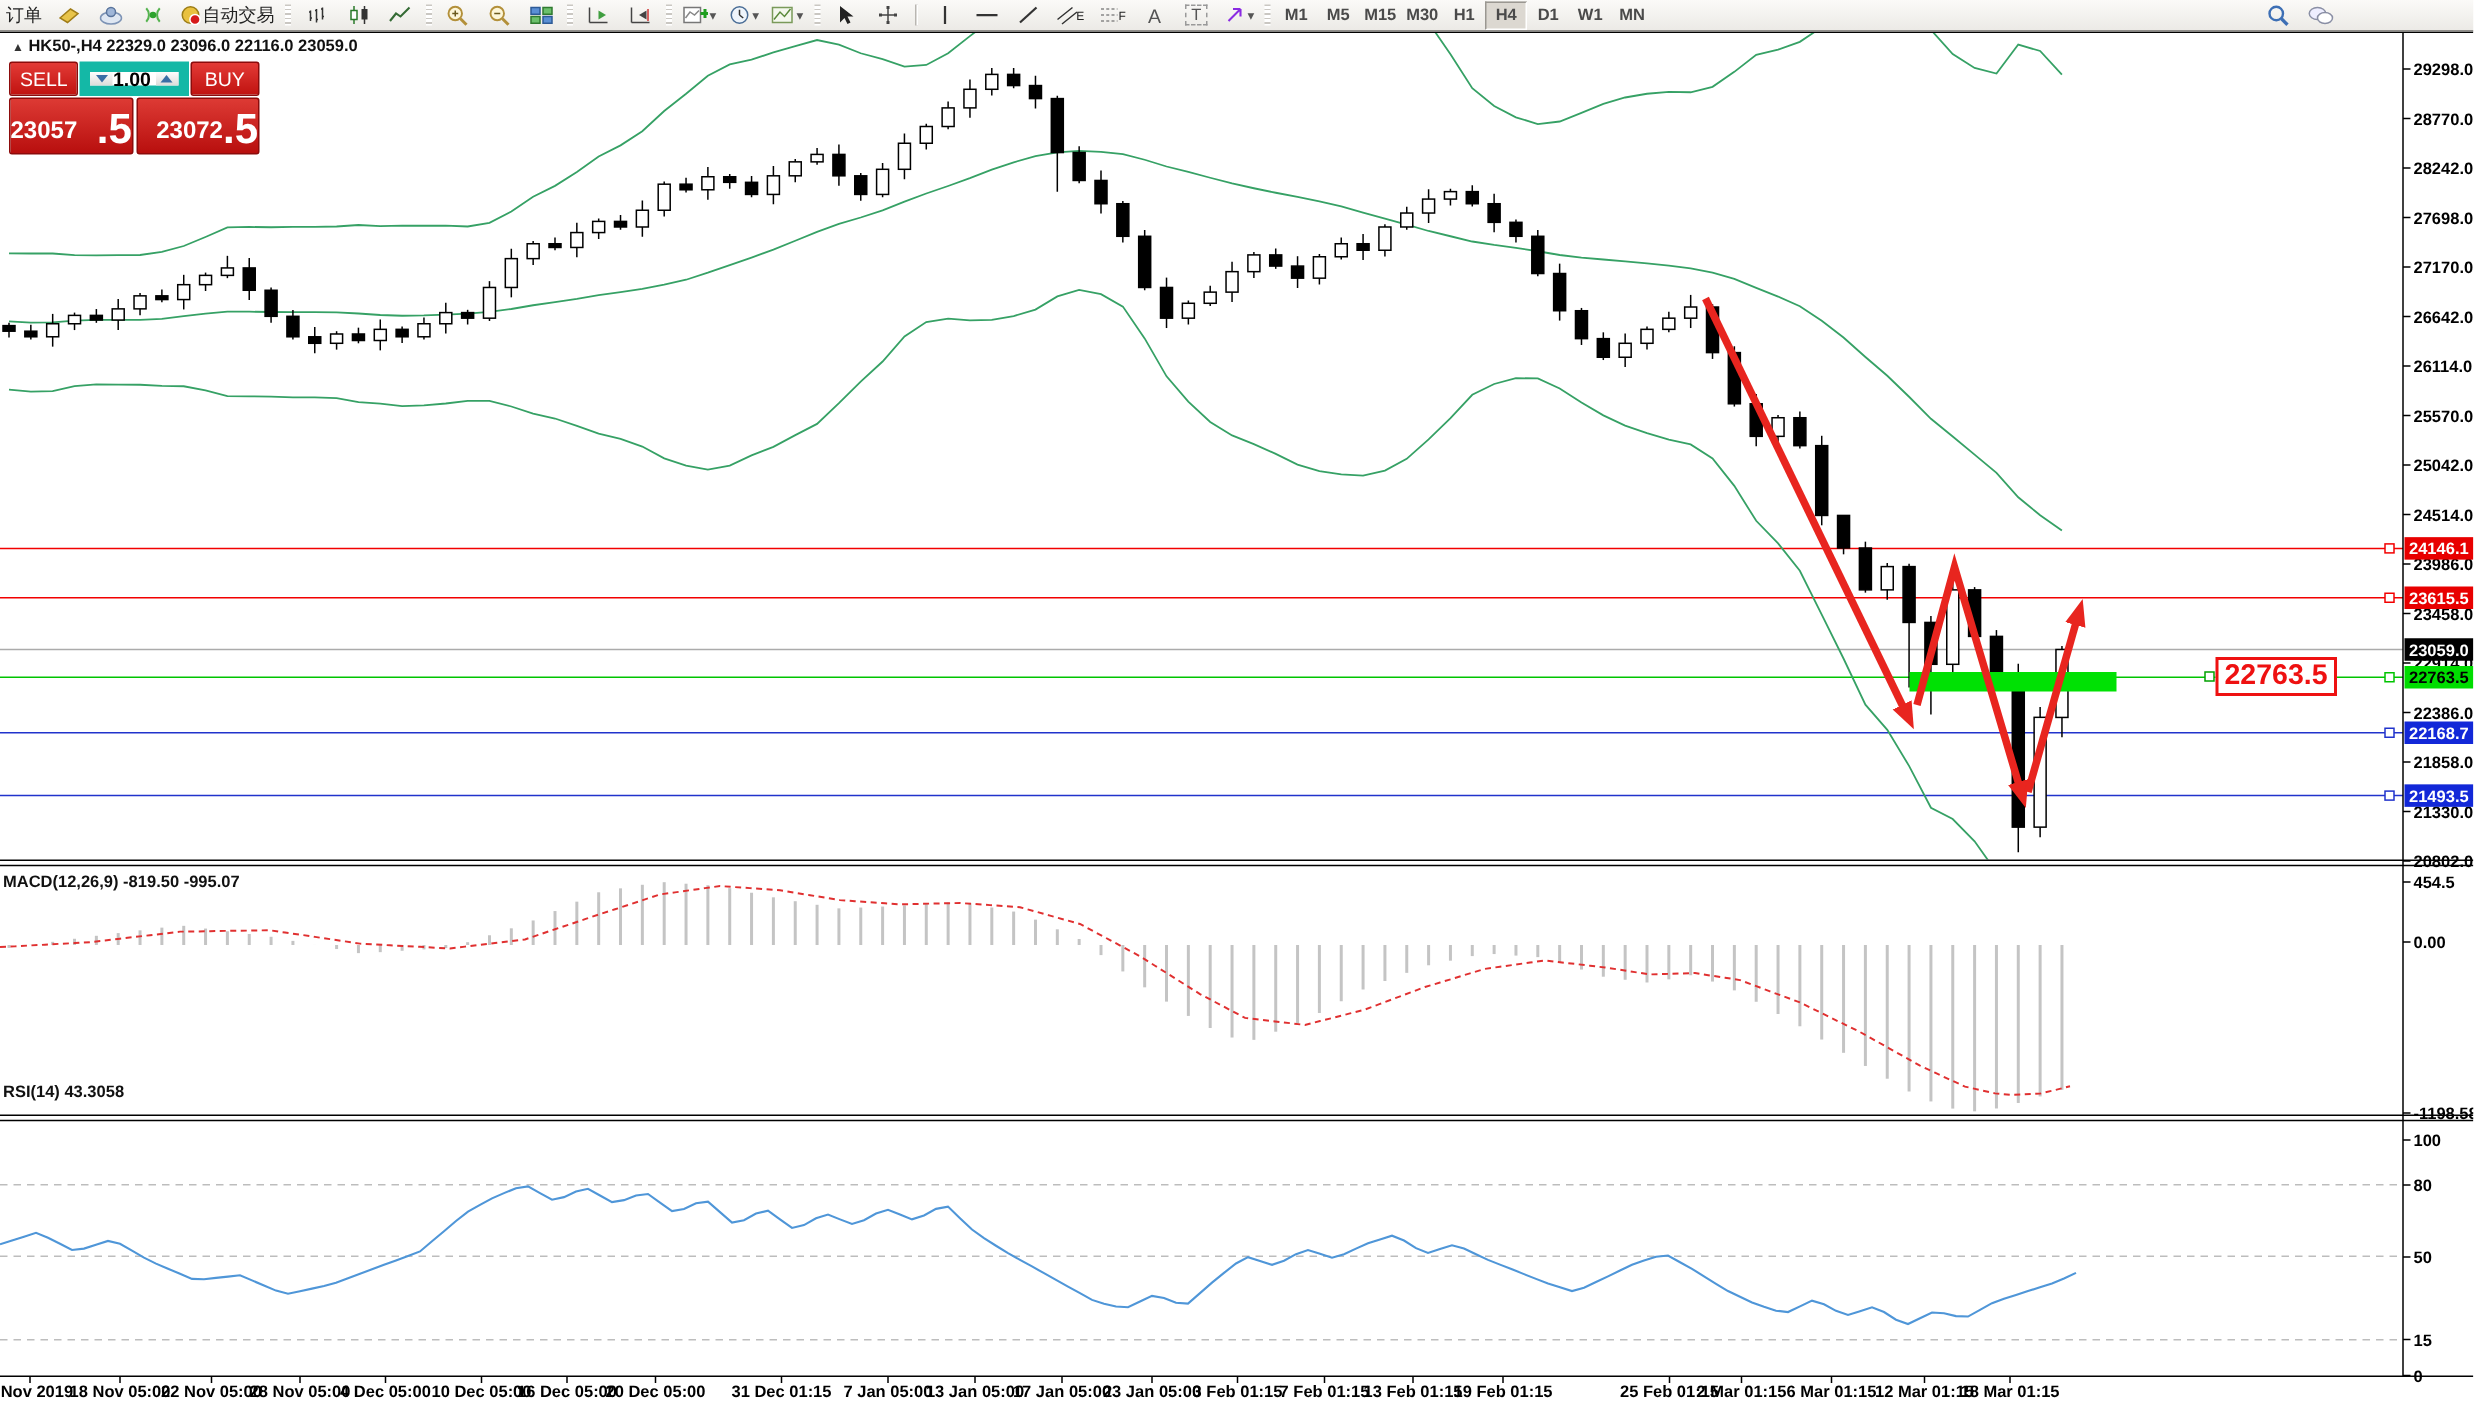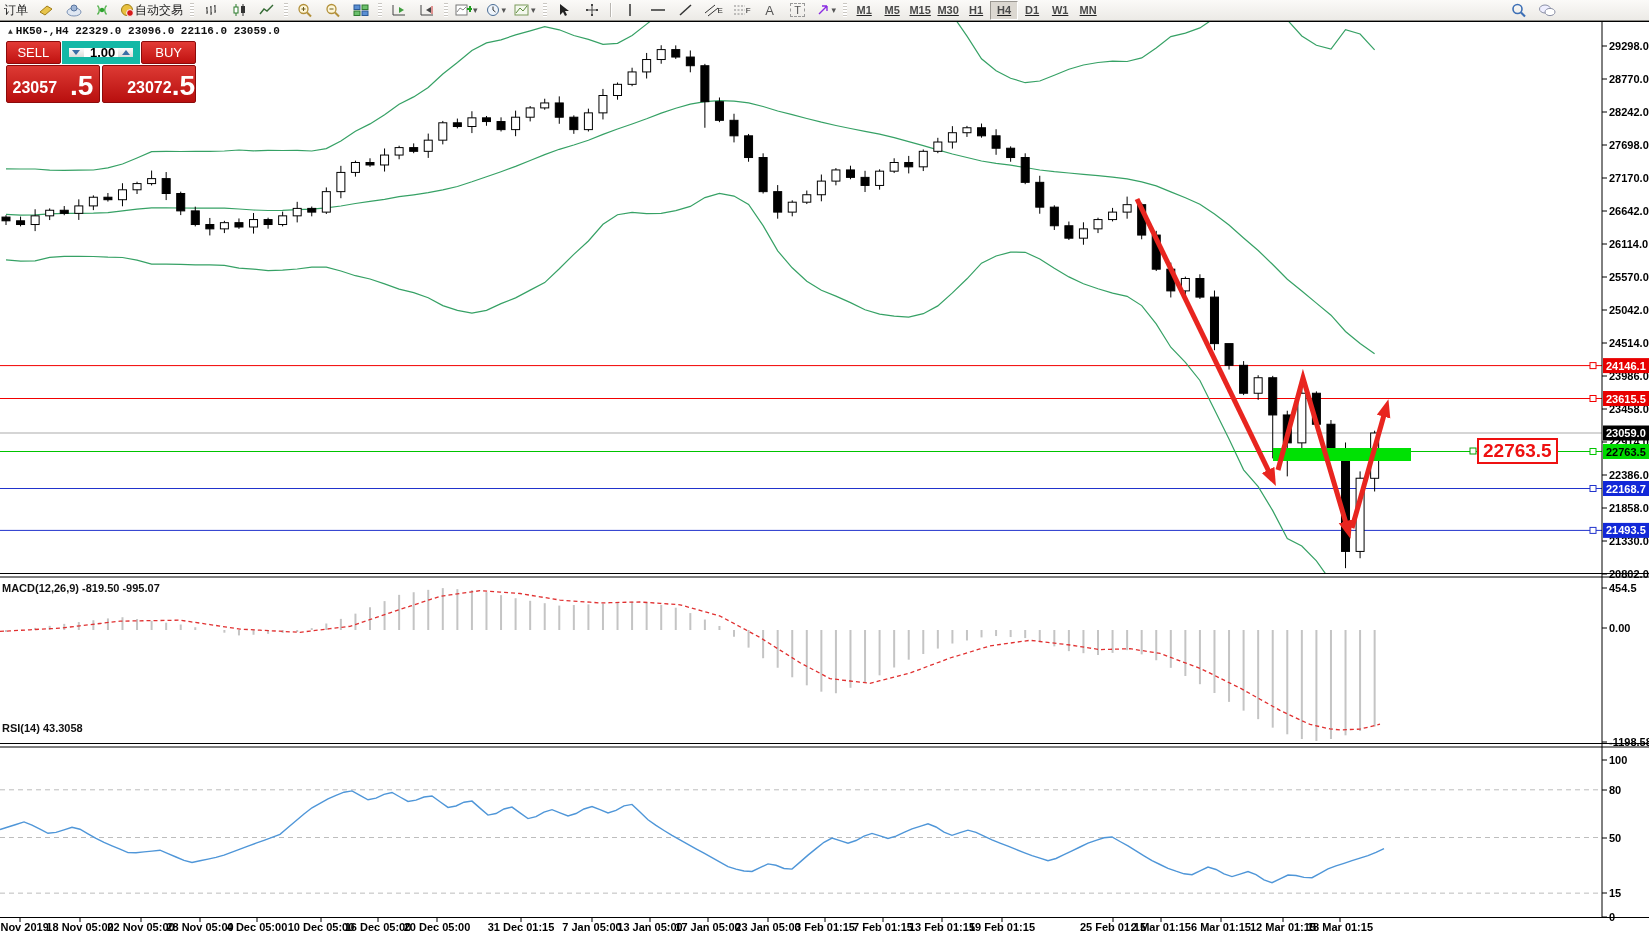--- a/index.html
+++ b/index.html
@@ -15,24 +15,24 @@
   .tsep{width:1px;height:14px;background:#b9b6b1;border-right:1px solid #fff;margin:0 4px;}
   .tgrip{width:4px;height:14px;margin:0 3px;background:repeating-linear-gradient(#cac7c2 0 1px,#fff 1px 3px);}
   .tf{width:26px;height:17px;display:inline-flex;align-items:center;justify-content:center;
     font-size:11px;font-weight:700;color:#4a4a4a;margin:0;border:1px solid transparent;}
   .tf.active{background:#dcd8d1;border:1px solid #9a9791;border-right-color:#fff;border-bottom-color:#fff;}
   .cjk{font-size:12px;}
   .ddv{font-size:9px;color:#555;margin-left:1px;}
   #tb-right{margin-left:auto;margin-right:88px;display:flex;}
 
   
-  #chart-title{position:absolute;left:8px;top:25px;font-size:11px;font-weight:700;color:#111;z-index:4;font-family:Liberation Mono, monospace;}
+  #chart-title{position:absolute;left:8px;top:25px;font-size:11px;font-weight:700;color:#111;z-index:4;}
   #chart-title .mk{font-size:8px;color:#333;margin-right:3px;}
 
-  #trade-panel{position:absolute;left:6px;top:41px;z-index:4;width:190px;}
+  #trade-panel{position:absolute;left:6px;top:41px;z-index:4;width:167px;}
   #tp-row1{display:flex;height:23px;}
   .tp-btn{background:linear-gradient(#e33b36,#c01210);color:#fff;font-size:13px;font-weight:400;
     display:flex;align-items:center;justify-content:center;border:1px solid #8c0b0b;border-radius:2px;}
   #tp-sell{width:62px;} #tp-buy{width:62px;}
   #tp-spin{width:76px;display:flex;margin:0 1px;border:7px solid #14b8a6;background:#fff;}
   .spin-btn{width:15px;background:linear-gradient(#fdfdfd,#dcdcda);display:flex;align-items:center;
     justify-content:center;border:0;}
   .spin-tri-dn{width:0;height:0;border-left:4px solid transparent;border-right:4px solid transparent;border-top:5px solid #3a6ea5;}
   .spin-tri-up{width:0;height:0;border-left:4px solid transparent;border-right:4px solid transparent;border-bottom:5px solid #3a6ea5;}
   #tp-vol{flex:1;display:flex;align-items:center;justify-content:flex-end;padding-right:3px;
@@ -210,21 +210,21 @@
     <span class="tb">
       <span style="font-size:11px;color:#555;border:1px dashed #999;padding:0 3px;">T</span>
     </span>
     <span class="tb">
       <svg width="15" height="14">
           <path d="M3,11L11,3M11,3h-5M11,3v5" stroke="#8a2be2" fill="none" stroke-width="1.4"></path>
         </svg>
       <span class="ddv">▾</span>
     </span>
     <span class="tgrip"></span>
-    <span id="tf-box" style="display:inline-flex;text-decoration:underline;">
+    <span id="tf-box" style="display:inline-flex;">
         <span class="tf">M1</span>
         <span class="tf">M5</span>
         <span class="tf">M15</span>
         <span class="tf">M30</span>
         <span class="tf">H1</span>
         <span class="tf active">H4</span>
         <span class="tf">D1</span>
         <span class="tf">W1</span>
         <span class="tf">MN</span>
       </span>

